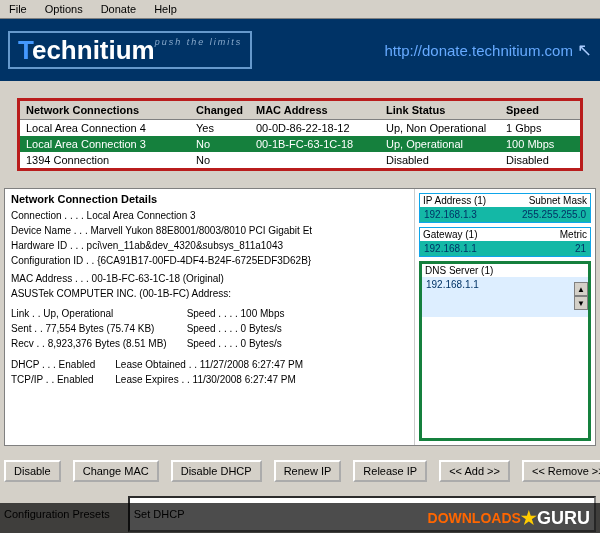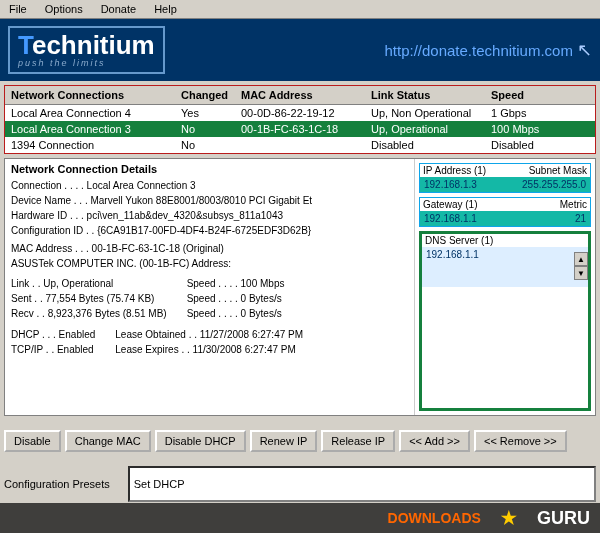--- a/index.html
+++ b/index.html
@@ -31,21 +31,21 @@
       align-items: center;
       padding: 4px 8px;
       height: 62px;
     }
     .logo-box {
       background: #003366;
       border: 2px solid #6699cc;
       padding: 4px 8px;
       margin-right: 10px;
       display: flex;
-      flex-direction: column;
+      flex-direction: row;
       align-items: flex-start;
     }
     .logo-text {
       font-size: 26px;
       font-weight: bold;
       color: white;
       line-height: 1;
       font-family: Arial, sans-serif;
     }
     .logo-t {
@@ -60,22 +60,22 @@
     .donate-url {
       color: #66aaff;
       font-size: 15px;
       text-decoration: none;
       cursor: pointer;
     }
 
     
     .section-table {
       background: white;
-      margin: 4px;
-      border: 1px solid #b91c1c;
+      margin: 17px;
+      border: 3px solid #b91c1c;
     }
     .table-header {
       display: grid;
       grid-template-columns: 170px 60px 130px 120px 80px;
       background: #d4d0c8;
       border-bottom: 1px solid #808080;
       padding: 2px 4px;
       font-weight: bold;
     }
     .table-row {
@@ -162,21 +162,21 @@
       align-items: center;
       justify-content: center;
       font-size: 8px;
     }
     .scroll-up { top: 18px; height: 14px; }
     .scroll-dn { top: 32px; height: 14px; }
 
     
     .button-bar {
       display: flex;
-      gap: 4px;
+      gap: 12px;
       margin: 14px 4px;
       align-items: center;
     }
     .btn {
       background: #d4d0c8;
       border: 2px outset #ffffff;
       padding: 3px 8px;
       cursor: pointer;
       font-size: 11px;
       font-family: inherit;
@@ -208,21 +208,21 @@
       position: absolute;
       bottom: 0;
       right: 0;
       background: rgba(0,0,0,0.7);
       color: white;
       padding: 4px 10px;
       font-size: 14px;
       font-weight: bold;
       display: flex;
       align-items: center;
-      gap: 20px;
+      gap: 0;
       width: 100%;
       justify-content: flex-end;
       margin-left: 45px;
     }
     .watermark-logo {
       color: #ffcc00;
       font-size: 18px;
     }
     .watermark-text {
       color: #ff6600;
@@ -273,21 +273,21 @@
     <div class="table-header">
       <div class="table-cell">Network Connections</div>
       <div class="table-cell">Changed</div>
       <div class="table-cell">MAC Address</div>
       <div class="table-cell">Link Status</div>
       <div class="table-cell">Speed</div>
     </div>
     <div class="table-row">
       <div class="table-cell">Local Area Connection 4</div>
       <div class="table-cell">Yes</div>
-      <div class="table-cell">00-0D-86-22-19-12</div>
+      <div class="table-cell">00-0D-86-22-18-12</div>
       <div class="table-cell">Up, Non Operational</div>
       <div class="table-cell">1 Gbps</div>
     </div>
     <div class="table-row highlight-row">
       <div class="table-cell">Local Area Connection 3</div>
       <div class="table-cell">No</div>
       <div class="table-cell">00-1B-FC-63-1C-18</div>
       <div class="table-cell">Up, Operational</div>
       <div class="table-cell">100 Mbps</div>
     </div>

